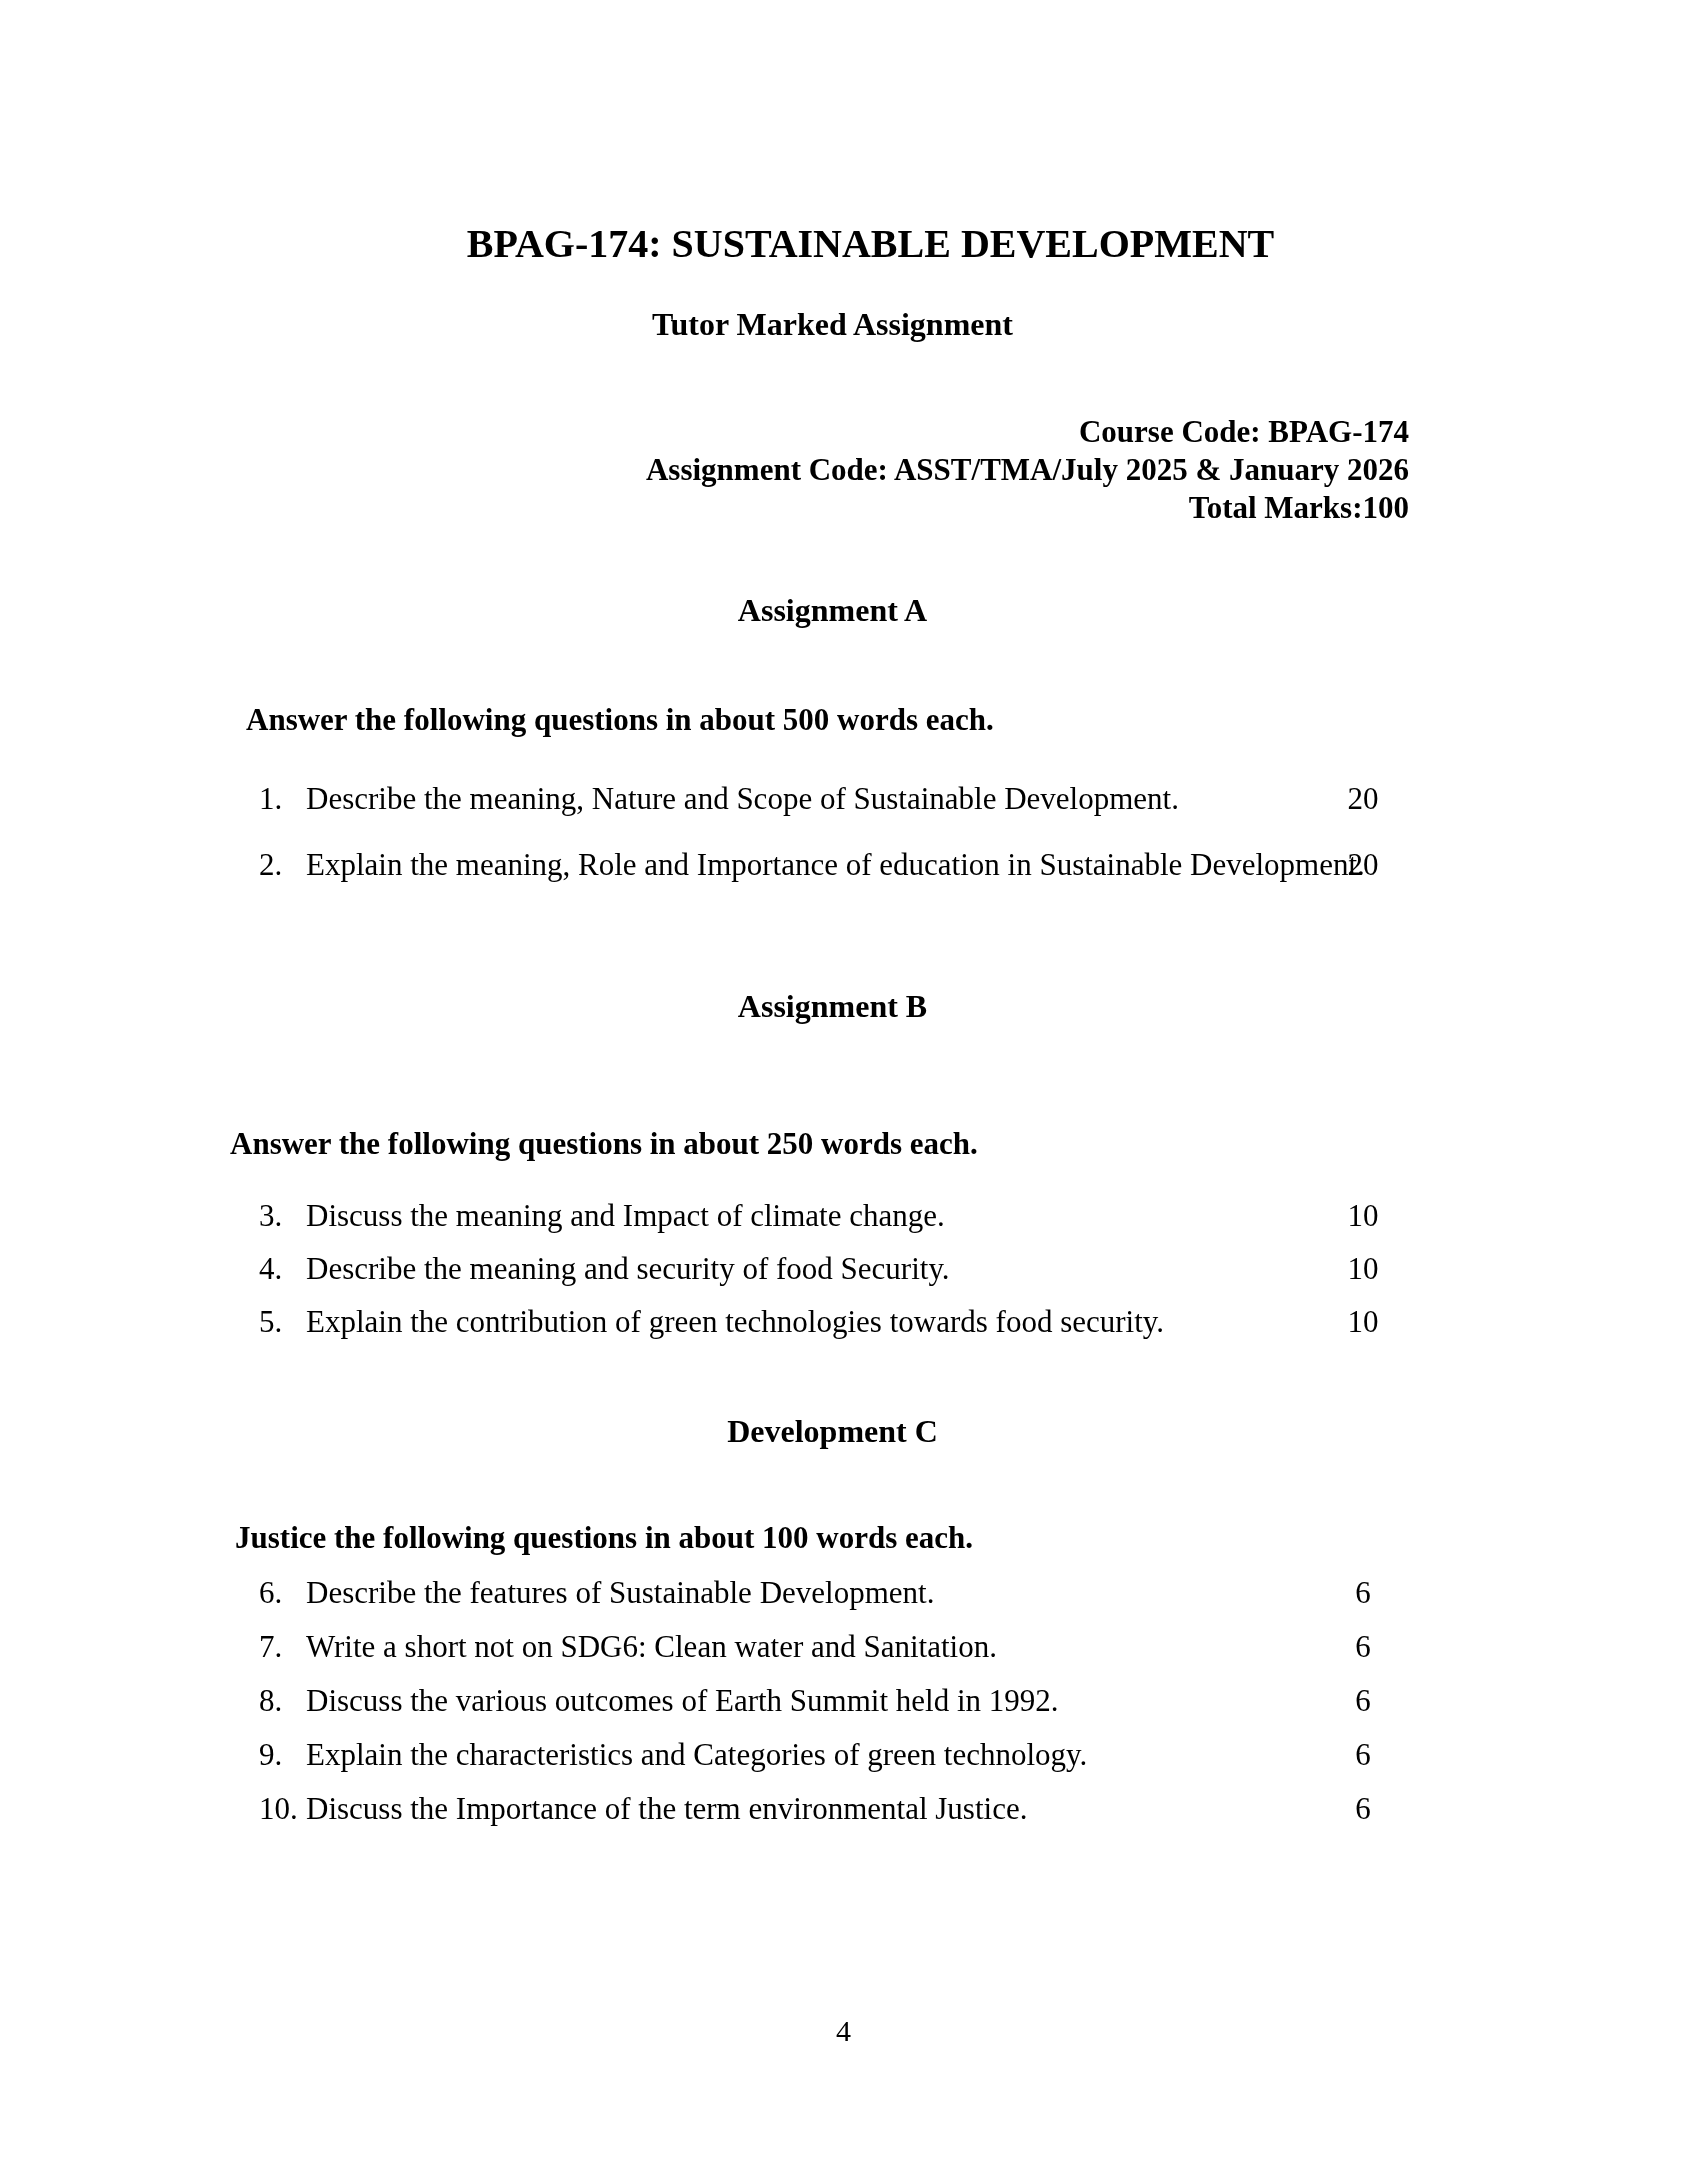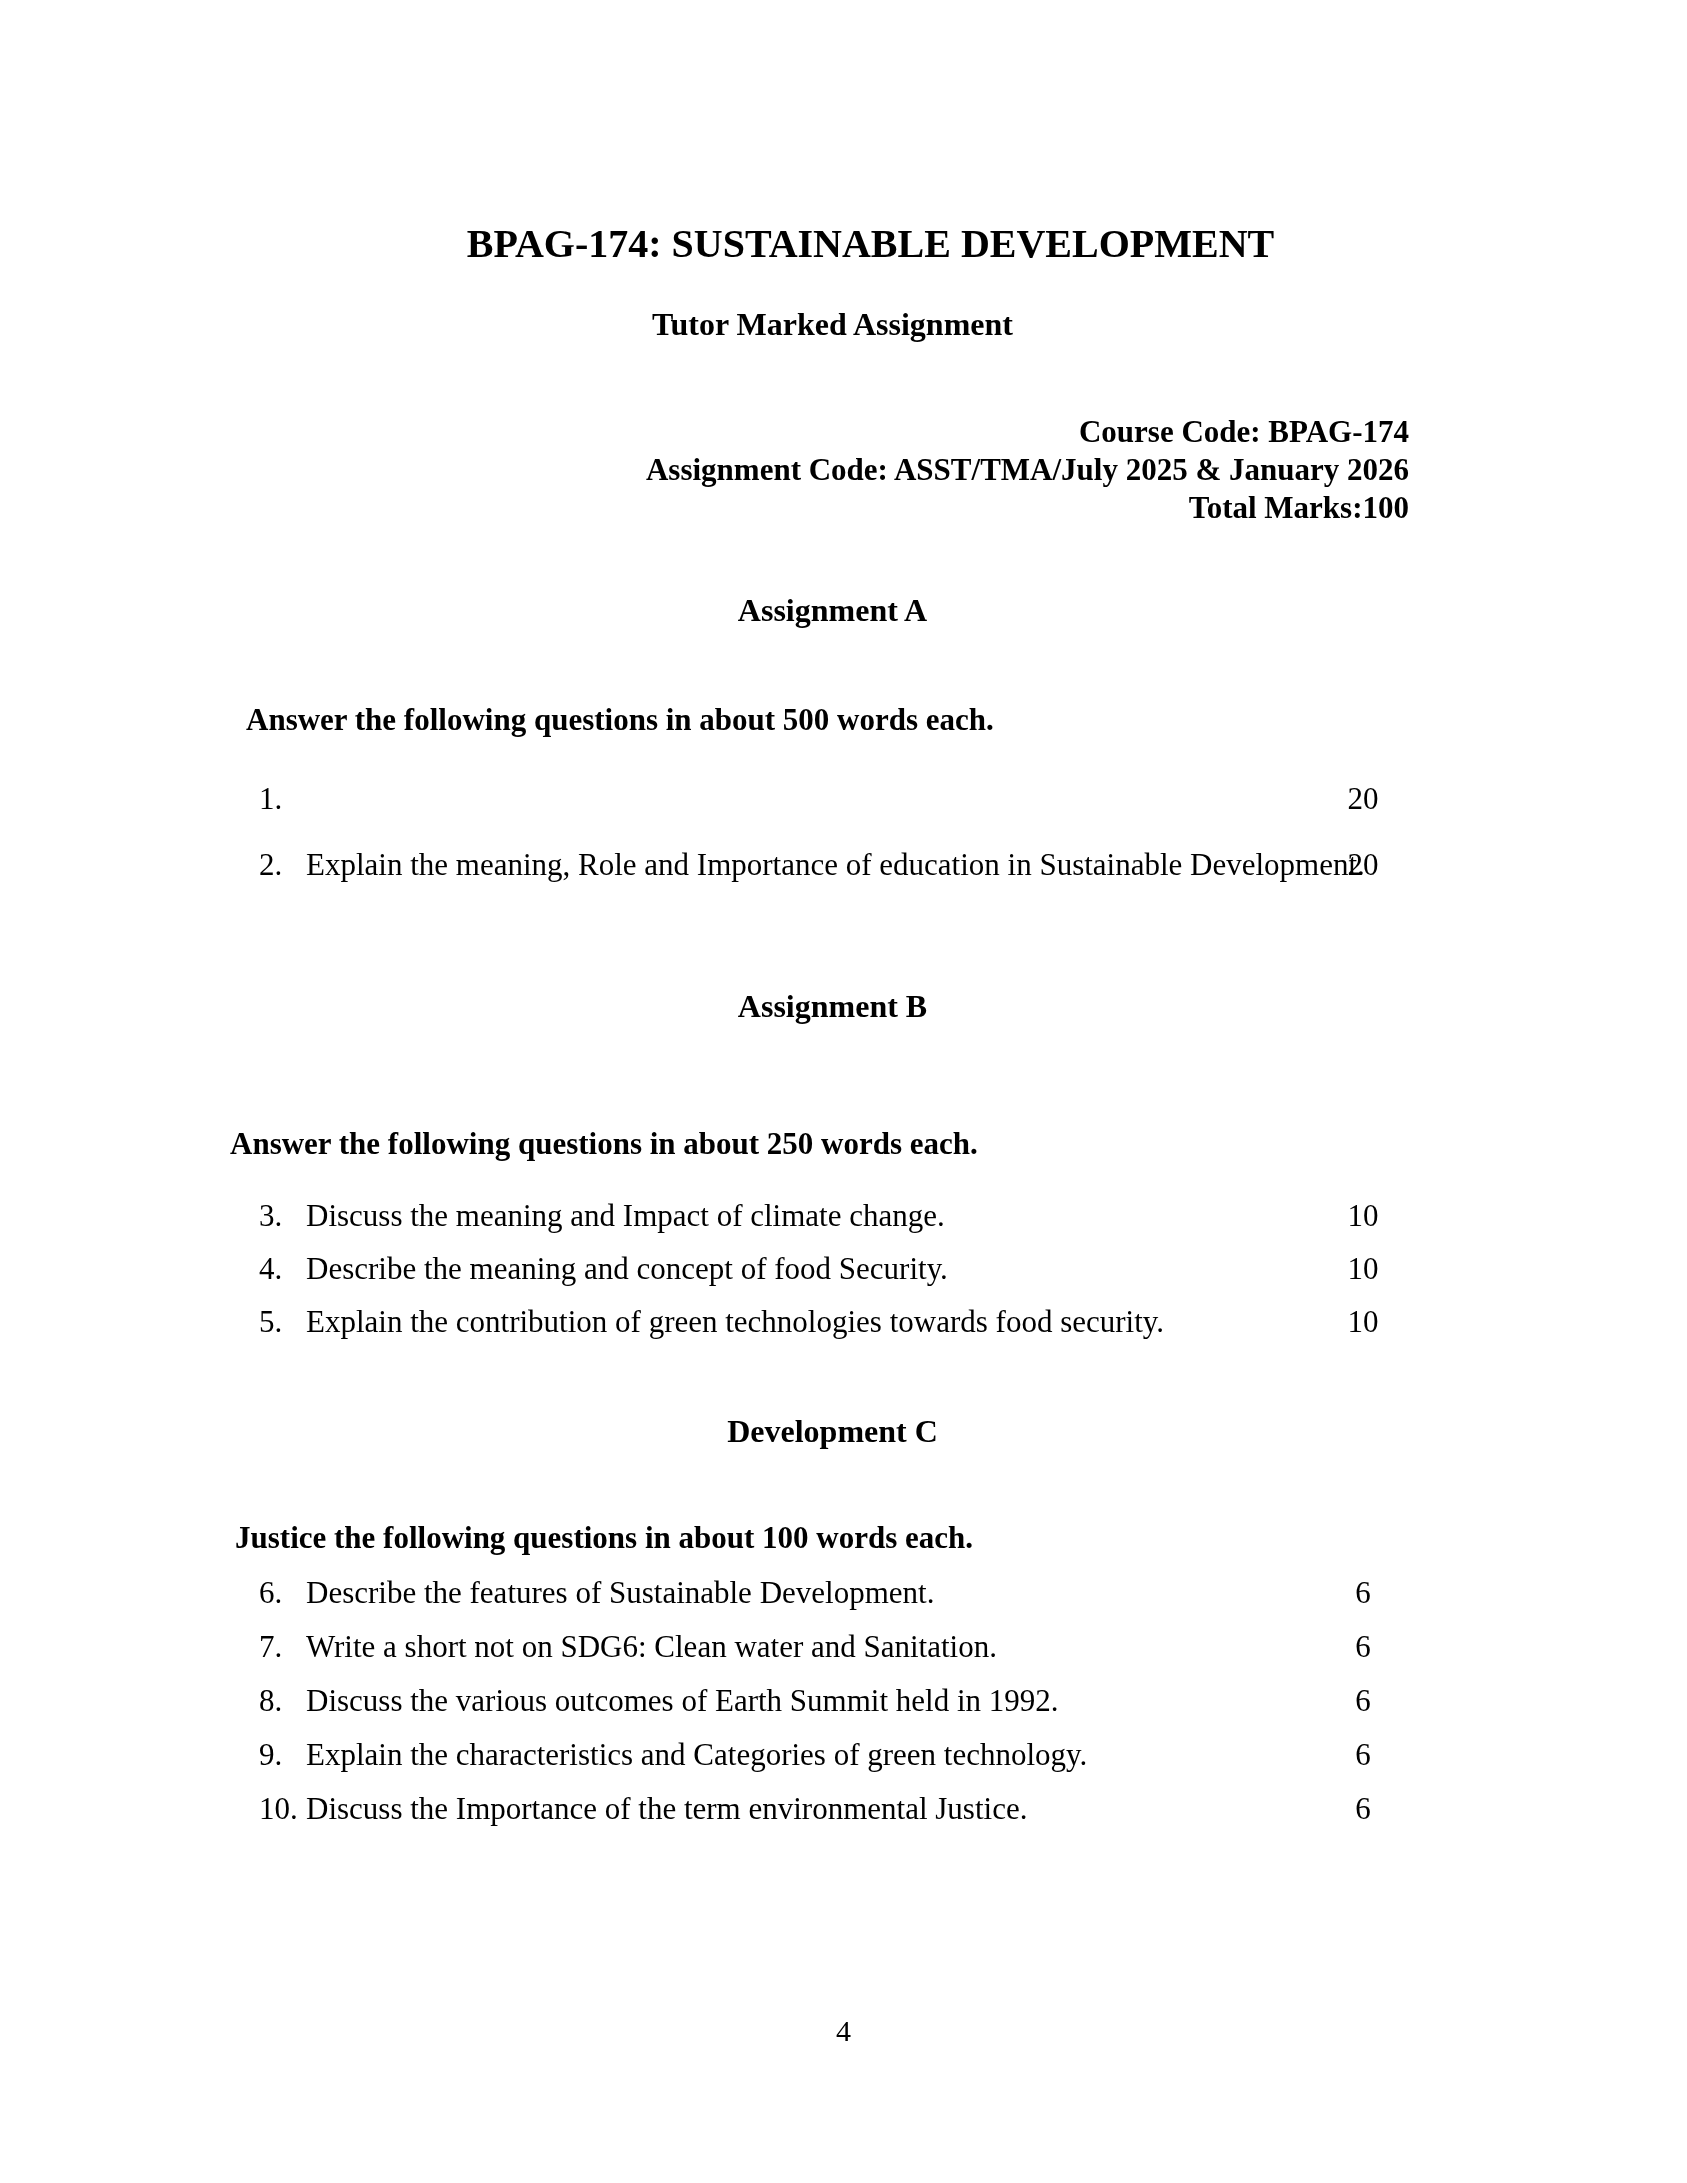--- a/index.html
+++ b/index.html
@@ -103,20 +103,21 @@
     <div>Assignment Code: ASST/TMA/July 2025 &amp; January 2026</div>
     <div>Total Marks:100</div>
   </div>
 
   <div class="center-line section-heading" style="top:591px;">Assignment A</div>
 
   <div class="abs instruction" style="top:701px; left:246px;">Answer the following questions in about 500 words each.</div>
 
   <div class="q-row" style="top:780px;">
     <span class="q-num">1.</span>
+    <span class="q-text">Describe the meaning, Nature and Scope of Sustainable Development.</span>
     <span class="q-marks">20</span>
   </div>
 
   <div class="q-row" style="top:846px;">
     <span class="q-num">2.</span>
     <span class="q-text">Explain the meaning, Role and Importance of education in Sustainable Development.</span>
     <span class="q-marks">20</span>
   </div>
 
   <div class="center-line section-heading" style="top:987px;">Assignment B</div>
@@ -124,21 +125,21 @@
   <div class="abs instruction" style="top:1125px; left:230px;">Answer the following questions in about 250 words each.</div>
 
   <div class="q-row" style="top:1197px;">
     <span class="q-num">3.</span>
     <span class="q-text">Discuss the meaning and Impact of climate change.</span>
     <span class="q-marks">10</span>
   </div>
 
   <div class="q-row" style="top:1250px;">
     <span class="q-num">4.</span>
-    <span class="q-text">Describe the meaning and concept of food Security.</span>
+    <span class="q-text">Describe the meaning and security of food Security.</span>
     <span class="q-marks">10</span>
   </div>
 
   <div class="q-row" style="top:1303px;">
     <span class="q-num">5.</span>
     <span class="q-text">Explain the contribution of green technologies towards food security.</span>
     <span class="q-marks">10</span>
   </div>
 
   <div class="center-line section-heading" style="top:1412px;">Development C</div>

